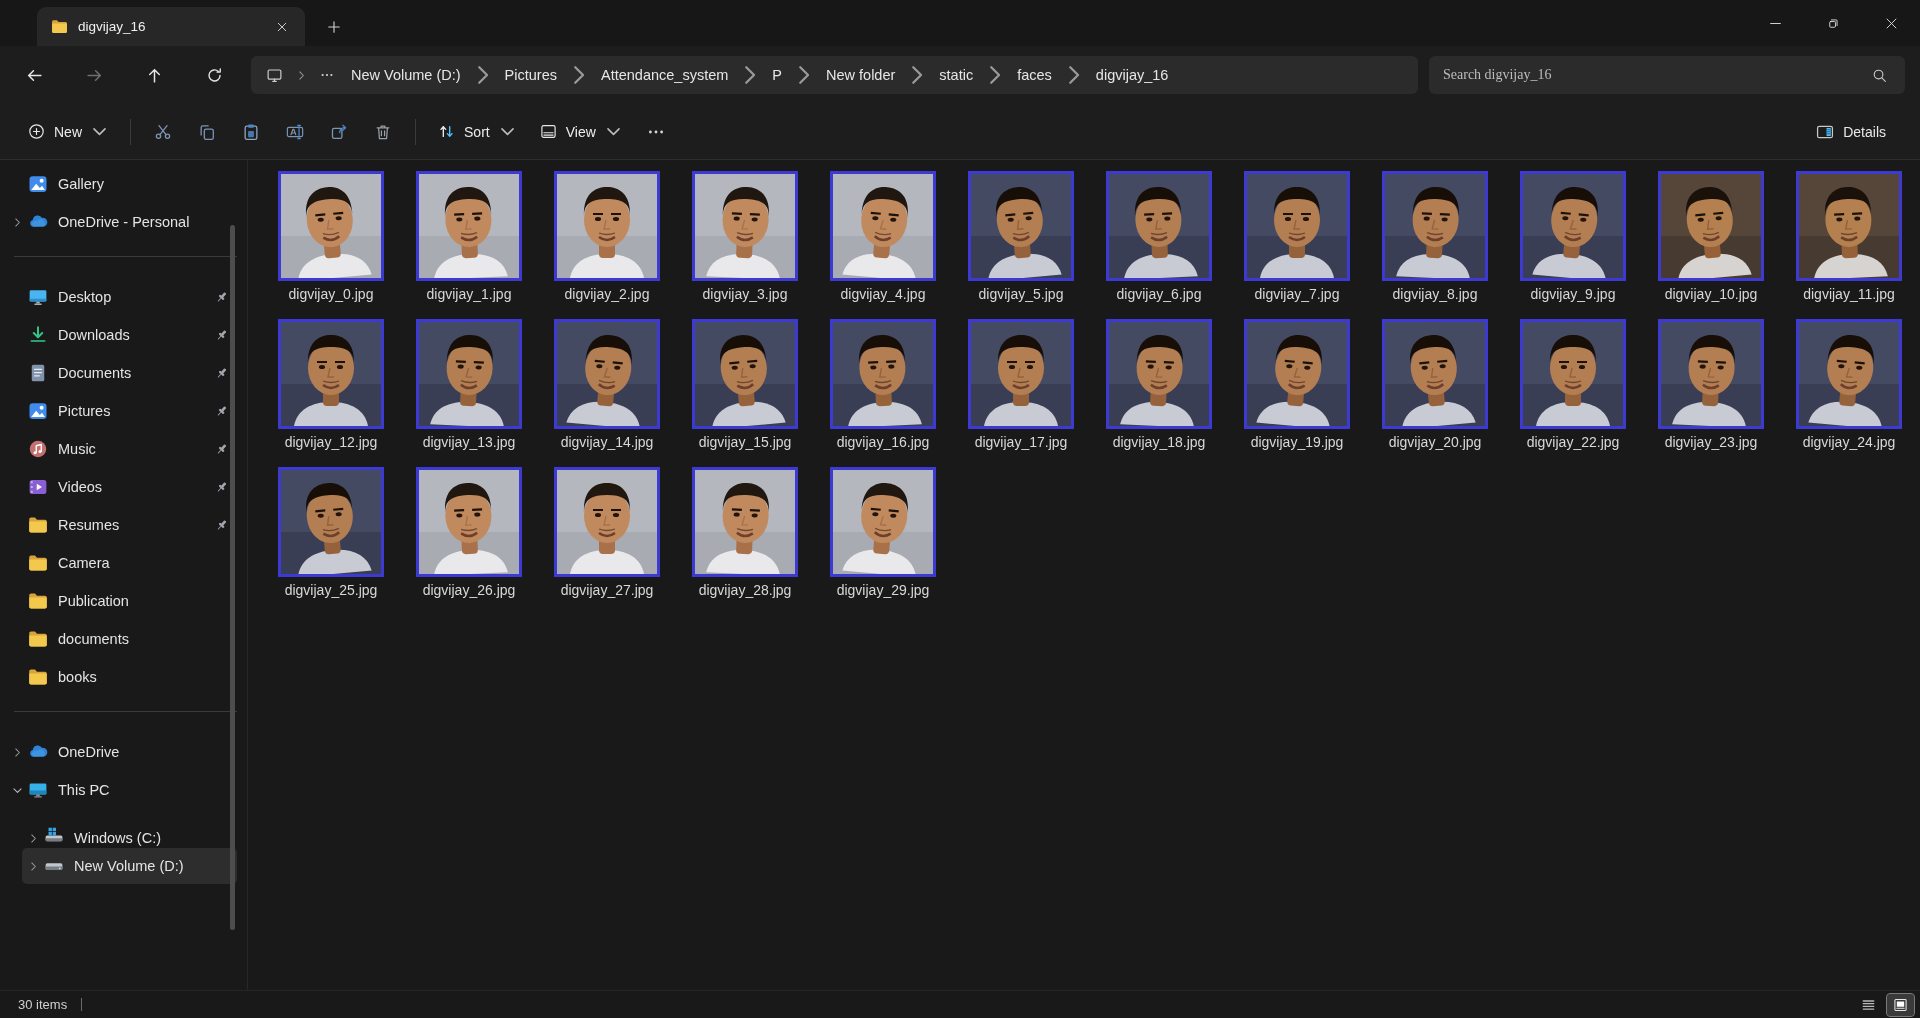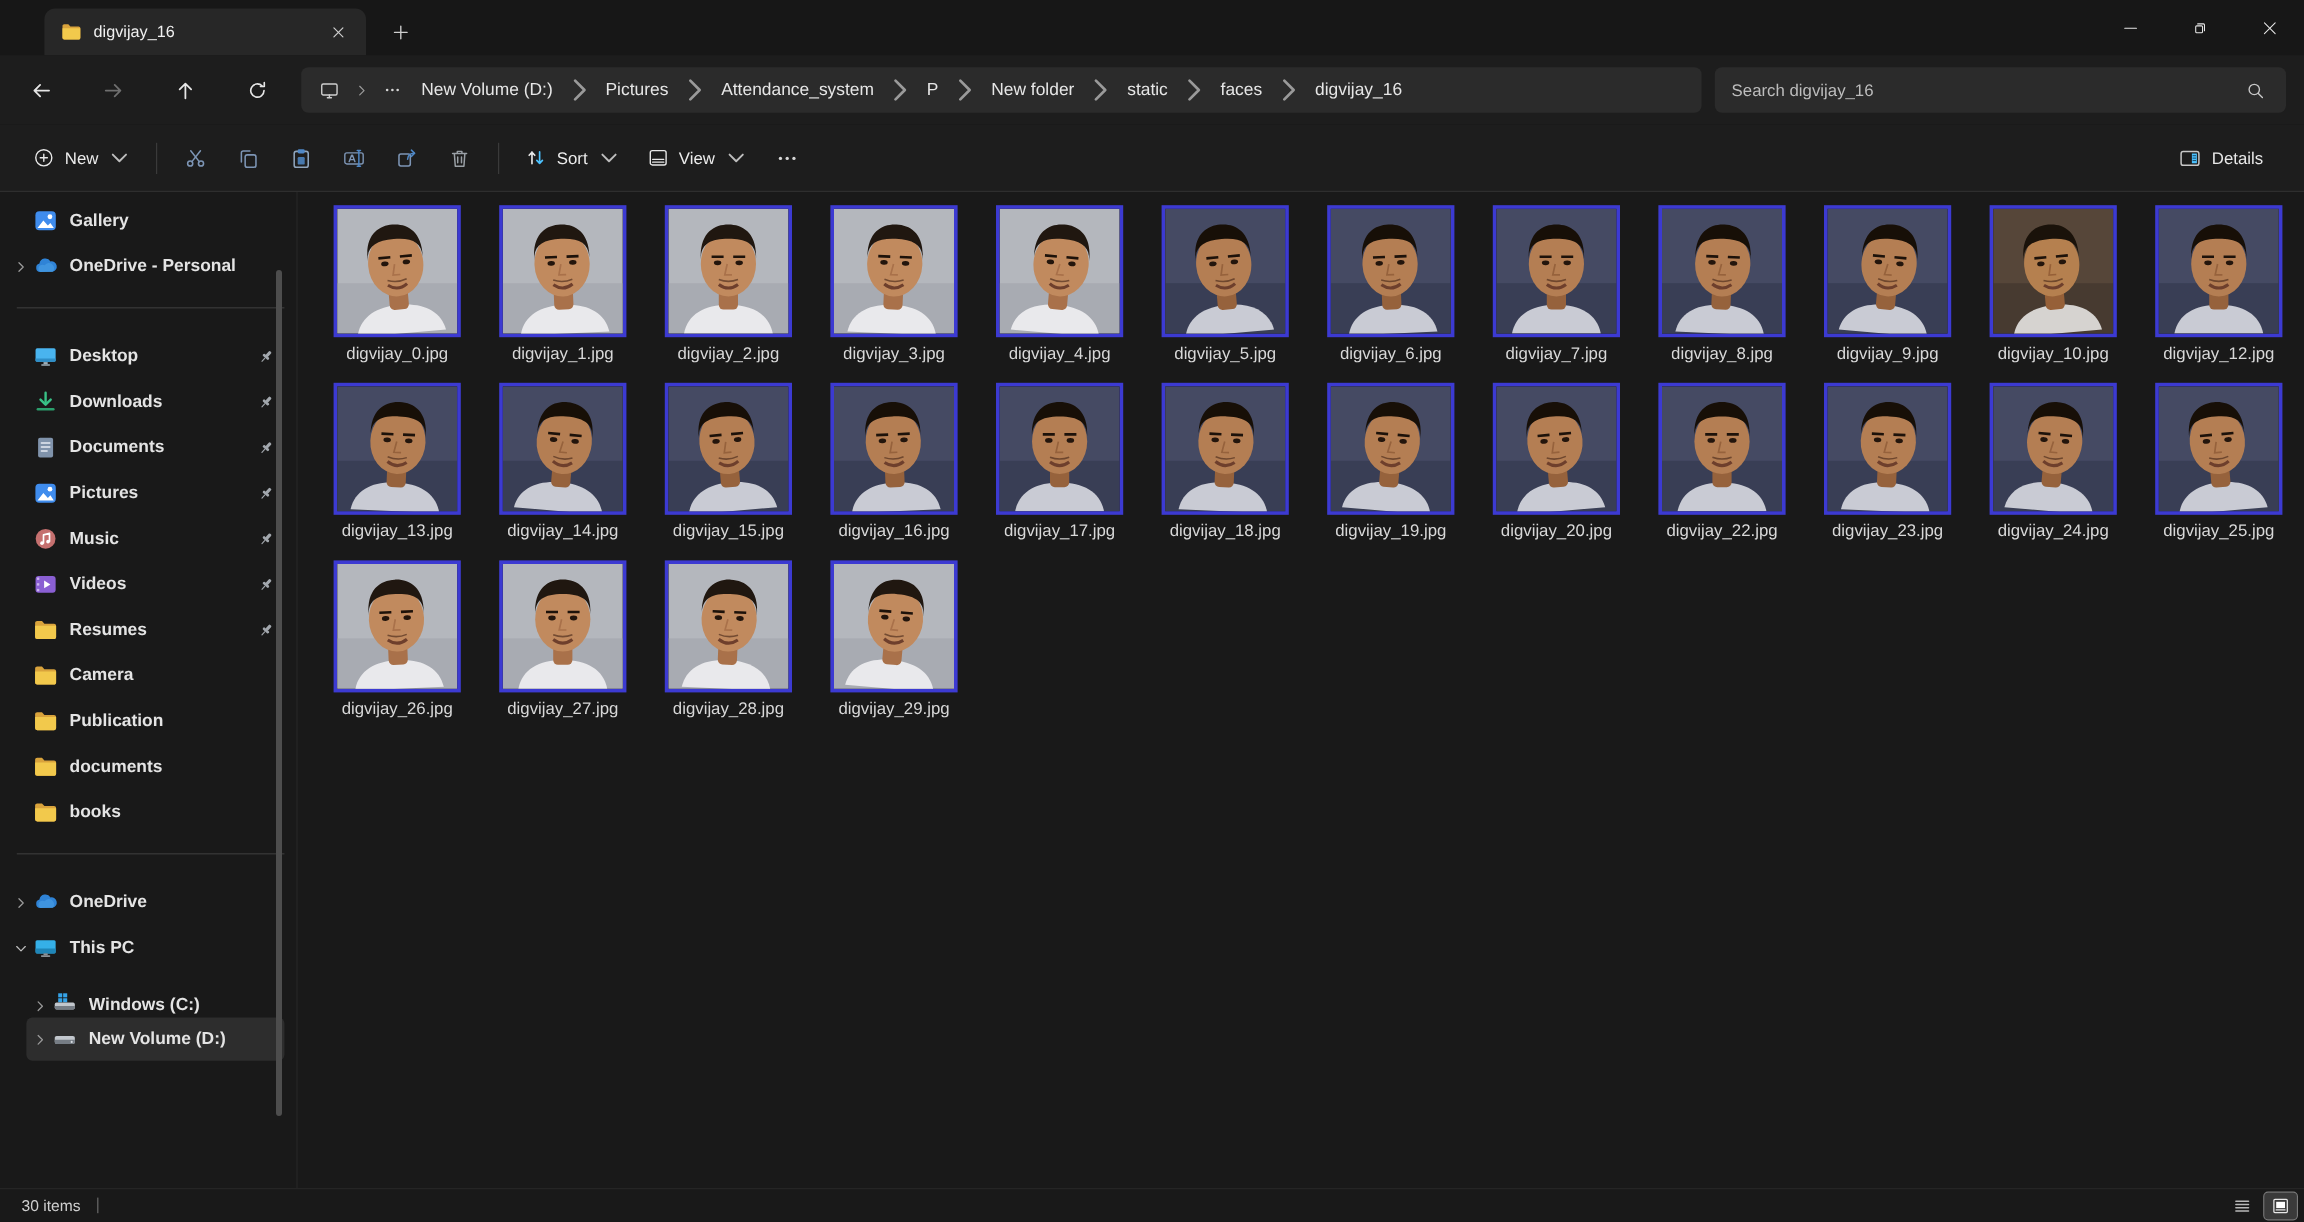--- a/index.html
+++ b/index.html
@@ -44,21 +44,21 @@
   .bc-chev .icon { width:11px; height:11px; }
   .bc-dots { width:28px; height:24px; display:flex; align-items:center; justify-content:center; border-radius:4px; }
   .bc-dots .icon { width:14px; height:14px; }
   .crumb { padding:4px 10px; border-radius:4px; color:#e6e6e6; font-size:14.5px; white-space:nowrap; }
   .search-bar {
     position:absolute; left:1429px; top:10px; width:476px; height:38px;
     background:#2b2b2b; border-radius:6px; display:flex; align-items:center; padding:0 12px 0 14px;
   }
   .search-input {
     flex:1; background:transparent; border:none; outline:none;
-    color:#dcdcdc; font-size:14px; font-family:Liberation Sans, sans-serif;
+    color:#dcdcdc; font-size:14px; font-family:Liberation Serif, serif;
   }
   .search-input::placeholder { color:#bdbdbd; opacity:1; }
   .search-btn { width:28px; height:28px; display:flex; align-items:center; justify-content:center; border-radius:4px; }
   .search-btn .icon { width:15px; height:15px; }
 
   
   .toolbar {
     position:absolute; left:0; top:104px; width:1920px; height:56px;
     background:#1d1d1d; border-bottom:1px solid #2e2e2e;
     display:flex; align-items:center; padding:0 16px;
@@ -67,21 +67,21 @@
   .tb-btn .icon { width:17px; height:17px; }
   .tb-icon-btn { width:44px; height:38px; display:flex; align-items:center; justify-content:center; border-radius:6px; }
   .tb-icon-btn .icon { width:18px; height:18px; }
   .tb-sep { width:1px; height:26px; background:#3a3a3a; margin:0 10px; }
   .tb-chev { width:11px; height:11px; }
   .tb-spacer { flex:1; }
   .details-btn { display:flex; align-items:center; gap:9px; height:38px; padding:0 12px; border-radius:6px; margin-right:6px; }
   .details-btn .icon { width:18px; height:18px; }
 
   
-  .sidebar { position:absolute; left:0; top:160px; width:247px; height:830px; padding-top:4px; overflow:hidden;font-weight:bold; }
+  .sidebar { position:absolute; left:0; top:160px; width:247px; height:830px; padding-top:4px; overflow:hidden; }
   .side-item {
     display:flex; align-items:center; height:36px; margin:2px 10px 2px 6px;
     border-radius:5px; padding-right:8px;
   }
   .side-item.selected { background:#2d2d2d; }
   .side-chev { width:22px; min-width:22px; height:16px; display:flex; align-items:center; justify-content:center; }
   .side-chev .icon { width:11px; height:11px; }
   .side-ico { width:20px; min-width:20px; height:20px; margin-right:10px; }
   .side-label { flex:1; font-size:14.5px; color:#e4e4e4; white-space:nowrap; overflow:hidden; }
   .side-pin { width:15px; height:15px; margin-left:6px; }
@@ -923,20 +923,41 @@
               <path d="M42 59 q8 3 16 0" stroke="#4a2a1a" stroke-width="1.3" fill="none" opacity="0.65"></path>
               <path d="M42 63 q8 6 16 0" stroke="#6e3f2c" stroke-width="2.6" fill="none"></path>
             </g>
           </svg>
         </div>
         <div class="tile-label">digvijay_10.jpg</div>
       </div>
       <div class="tile">
         <div class="thumb">
           <svg width="100" height="104" viewBox="0 0 100 104">
+            <rect width="100" height="104" fill="#564639"></rect>
+            <rect y="62" width="100" height="42" fill="#3d3129" opacity="0.55"></rect>
+            <g transform="rotate(-2.5 50 60)">
+              <path d="M13 104 C16 88 30 80 50 80 C70 80 84 88 87 104 Z" fill="#d6d3d0"></path>
+              <rect x="42" y="62" width="16" height="22" rx="4" fill="#966038"></rect>
+              <ellipse cx="50" cy="46" rx="23" ry="27" fill="#b5804f"></ellipse>
+              <path d="M27 42 C26 20 38 13 50 13 C62 13 74 20 73 42 C73 30 66 25 50 25 C34 25 27 30 27 42 Z" fill="#1a120a"></path>
+              <ellipse cx="41" cy="45" rx="3.1" ry="2" fill="#23150c"></ellipse>
+              <ellipse cx="59" cy="45" rx="3.1" ry="2" fill="#23150c"></ellipse>
+              <path d="M36 40 h10 M54 40 h10" stroke="#1d120a" stroke-width="2.2"></path>
+              <path d="M49 46 l-2 9 h6" stroke="#966038" stroke-width="1.4" fill="none"></path>
+              <path d="M42 59 q8 3 16 0" stroke="#4a2a1a" stroke-width="1.3" fill="none" opacity="0.65"></path>
+              <path d="M42 63 q8 6 16 0" stroke="#6e3f2c" stroke-width="2.6" fill="none"></path>
+            </g>
+          </svg>
+        </div>
+        <div class="tile-label">digvijay_11.jpg</div>
+      </div>
+      <div class="tile">
+        <div class="thumb">
+          <svg width="100" height="104" viewBox="0 0 100 104">
             <rect width="100" height="104" fill="#454a63"></rect>
             <rect y="62" width="100" height="42" fill="#30344a" opacity="0.55"></rect>
             <g transform="rotate(0 50 60)">
               <path d="M13 104 C16 88 30 80 50 80 C70 80 84 88 87 104 Z" fill="#c9cbd4"></path>
               <rect x="42" y="62" width="16" height="22" rx="4" fill="#96623c"></rect>
               <ellipse cx="50" cy="46" rx="23" ry="27" fill="#b47e53"></ellipse>
               <path d="M27 42 C26 20 38 13 50 13 C62 13 74 20 73 42 C73 30 66 25 50 25 C34 25 27 30 27 42 Z" fill="#170f07"></path>
               <ellipse cx="41" cy="45" rx="3.1" ry="2" fill="#23150c"></ellipse>
               <ellipse cx="59" cy="45" rx="3.1" ry="2" fill="#23150c"></ellipse>
               <path d="M36 40 h10 M54 40 h10" stroke="#1d120a" stroke-width="2.2"></path>

